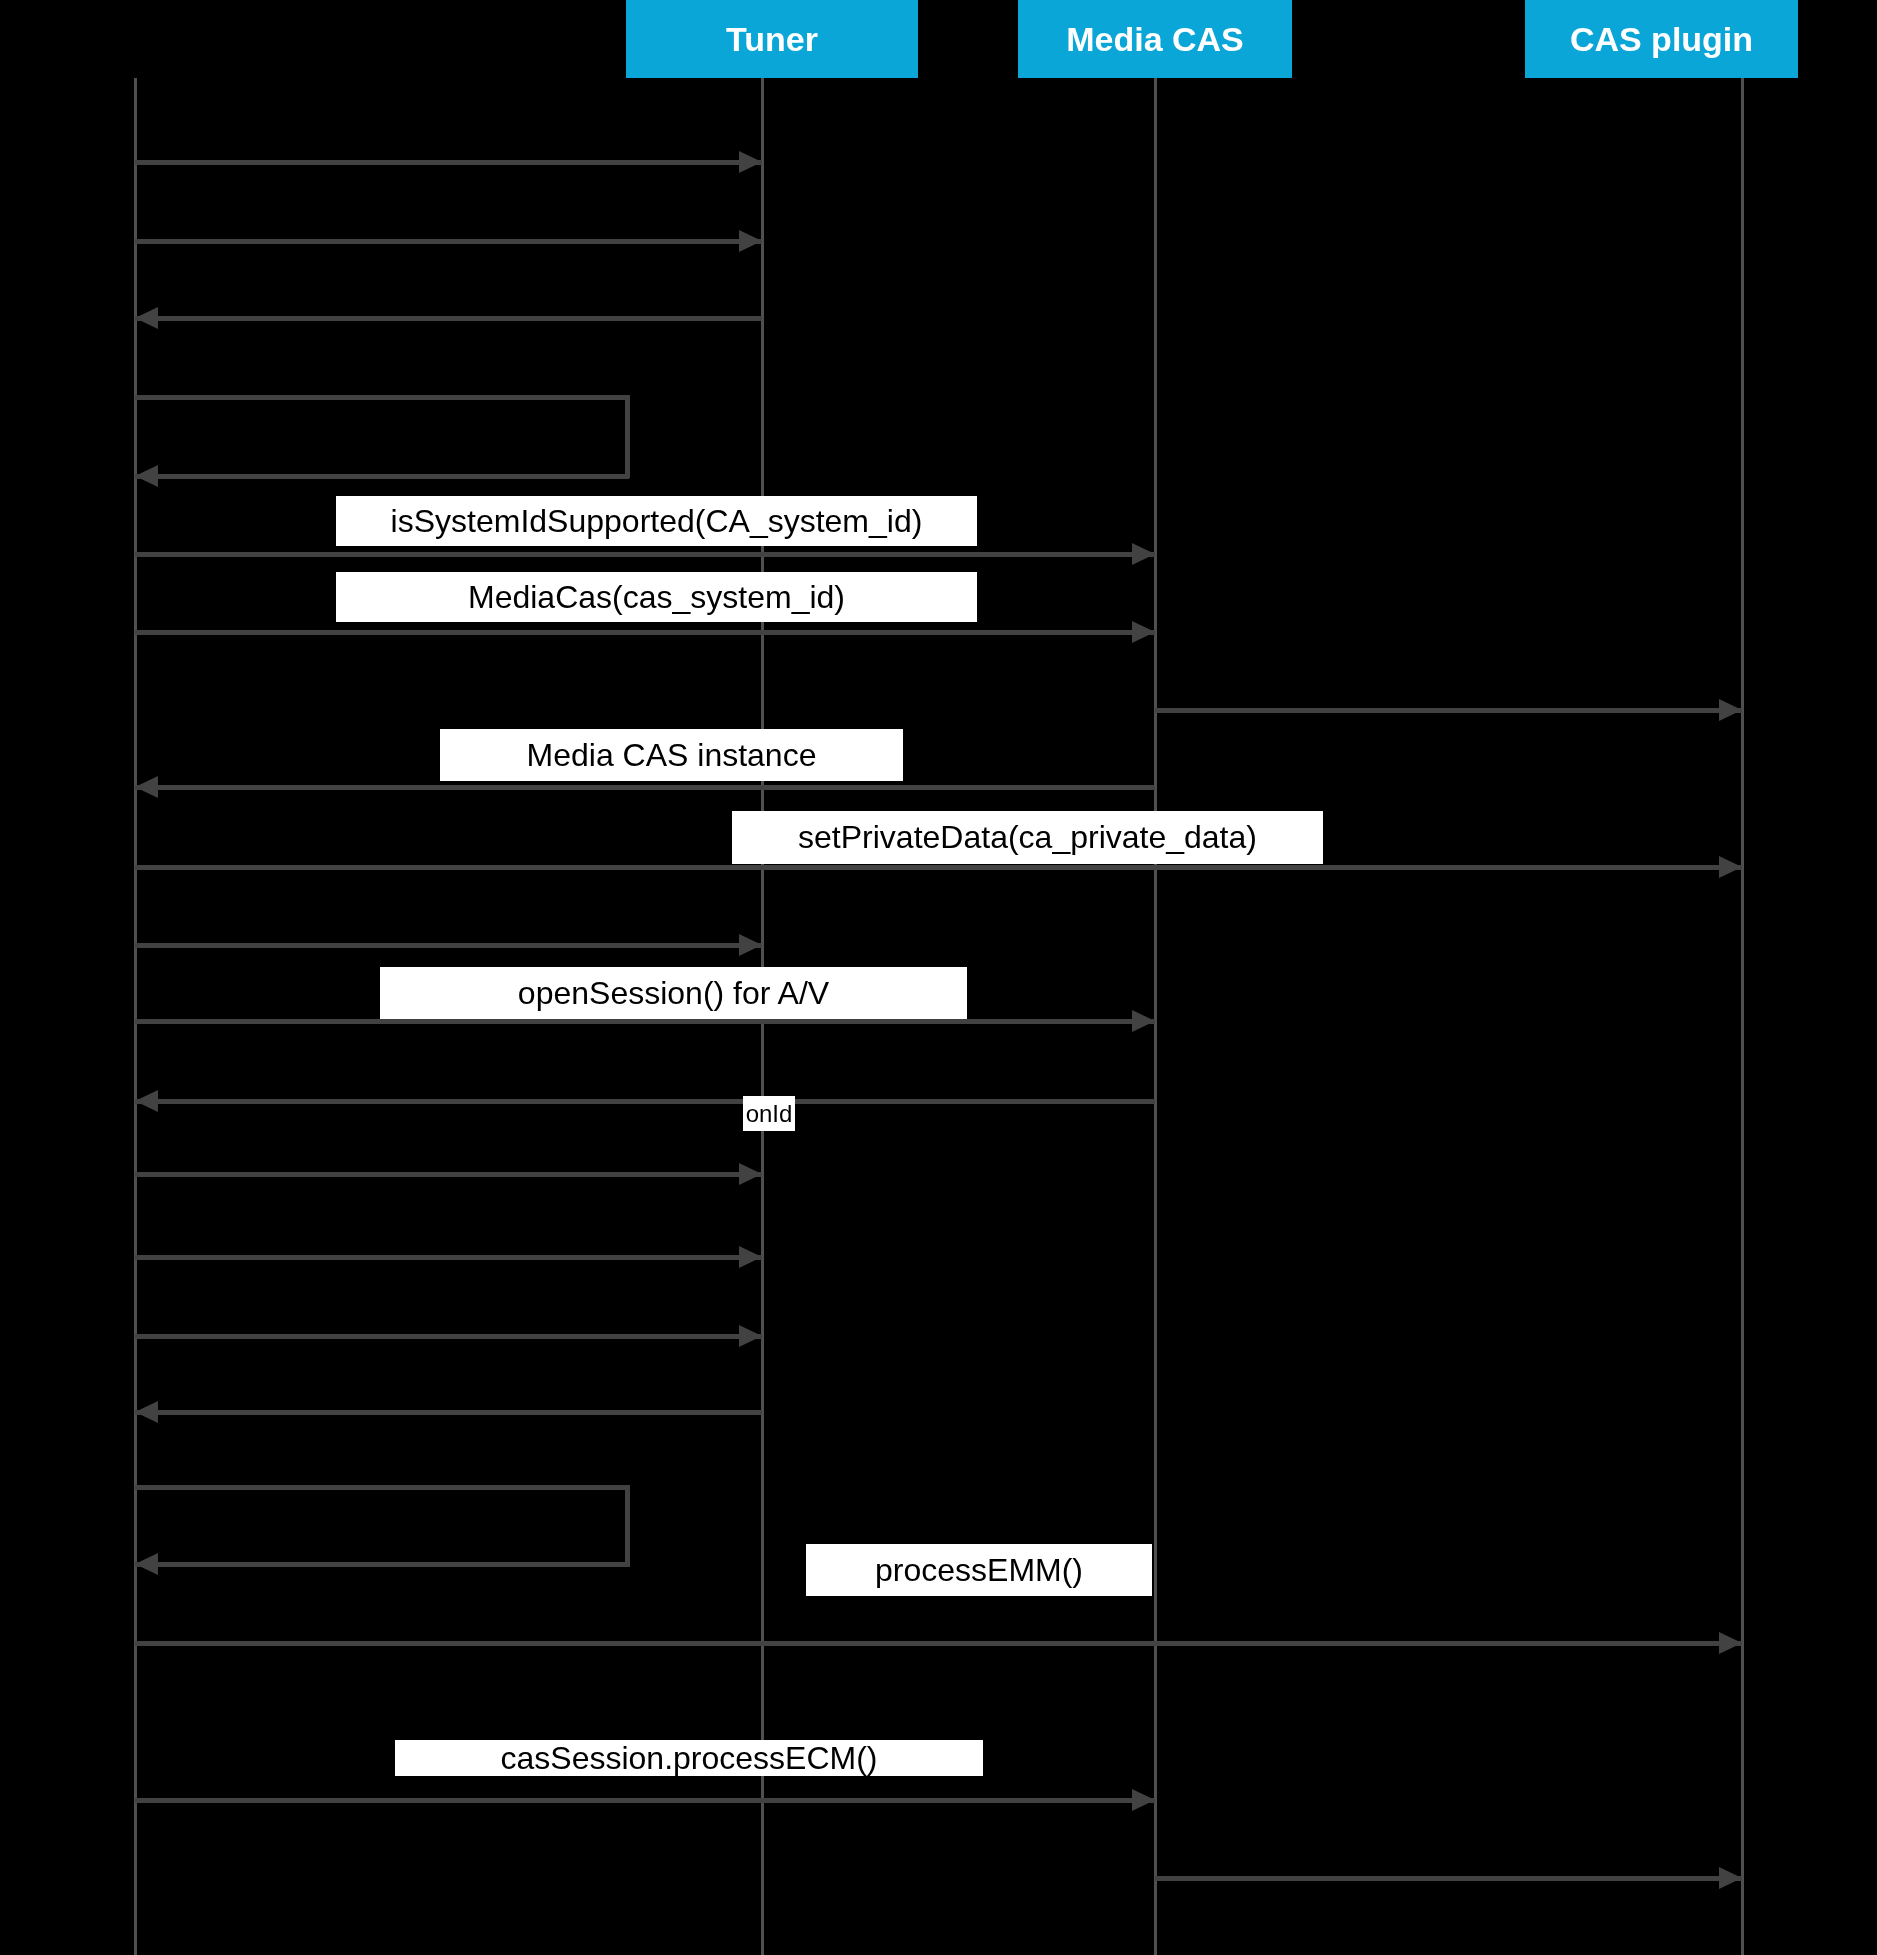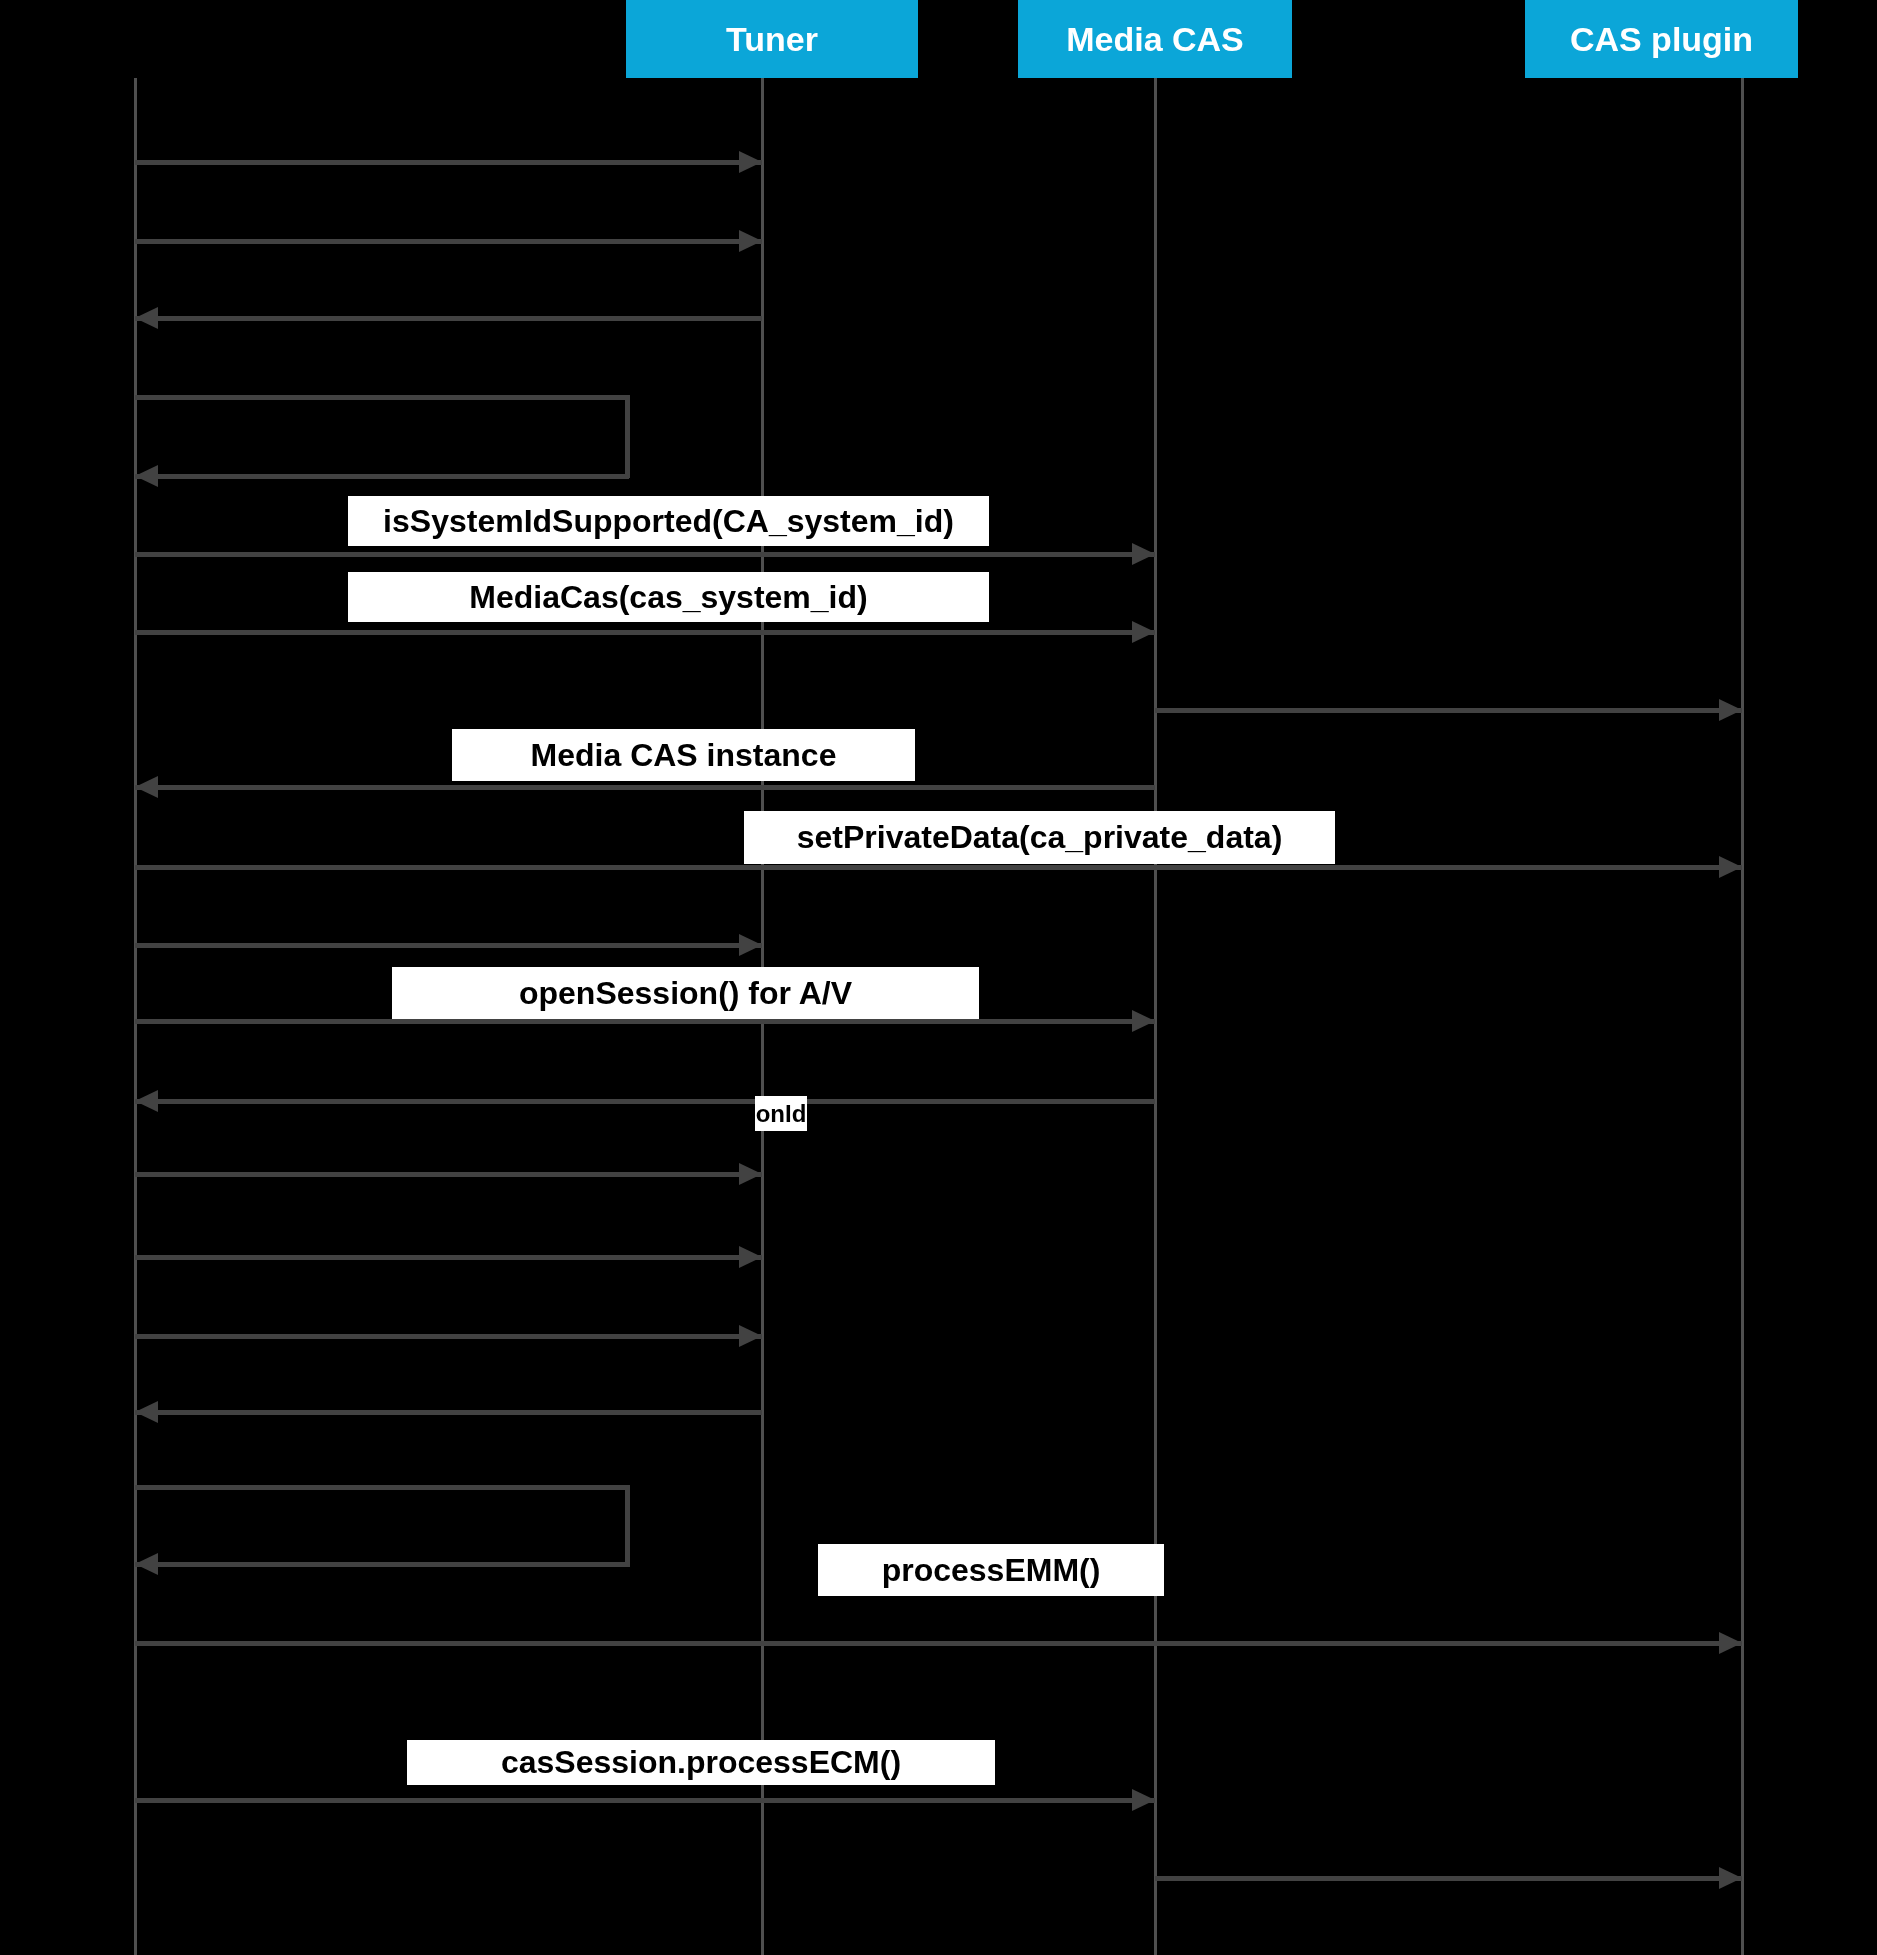--- a/index.html
+++ b/index.html
@@ -46,21 +46,21 @@
     content:"";position:absolute;left:0;top:50%;transform:translateY(-50%);
     border-top:11px solid transparent;border-bottom:11px solid transparent;
     border-right:23px solid var(--message-line);
   }
   .loopline{position:absolute;background:var(--message-line);}
 
   .mlabel{
     position:absolute;
     background:var(--label-bg);color:var(--label-text);
     display:flex;align-items:center;justify-content:center;
-    font-size:32px;font-weight:700;white-space:nowrap;margin-left:12px;
+    font-size:32px;font-weight:400;white-space:nowrap;
   }
   .mlabel.small{font-size:24px;}
 </style>
 </head>
 <body>
 
 <div class="diagram">
 
   <div class="actor top" style="left:626px;width:292px">Tuner</div>
   <div class="actor top" style="left:1018px;width:274px">Media CAS</div>
@@ -100,16 +100,16 @@
   <div class="arrow r" style="left:135px;top:1798px;width:1020px"></div>
   <div class="arrow r" style="left:1155px;top:1876px;width:587px"></div>
 
   <div class="mlabel" style="left:336px;top:496px;width:641px;height:50px">isSystemIdSupported(CA_system_id)</div>
   <div class="mlabel" style="left:336px;top:572px;width:641px;height:50px">MediaCas(cas_system_id)</div>
   <div class="mlabel" style="left:440px;top:729px;width:463px;height:52px">Media CAS instance</div>
   <div class="mlabel" style="left:732px;top:811px;width:591px;height:53px">setPrivateData(ca_private_data)</div>
   <div class="mlabel" style="left:380px;top:967px;width:587px;height:52px">openSession() for A/V</div>
   <div class="mlabel small" style="left:743px;top:1096px;width:52px;height:35px">onId</div>
   <div class="mlabel" style="left:806px;top:1544px;width:346px;height:52px">processEMM()</div>
-  <div class="mlabel" style="left:395px;top:1740px;width:588px;height:45px">casSession.processECM()</div>
+  <div class="mlabel" style="left:395px;top:1740px;width:588px;height:36px">casSession.processECM()</div>
 
 </div>
 
 
 </body></html>

